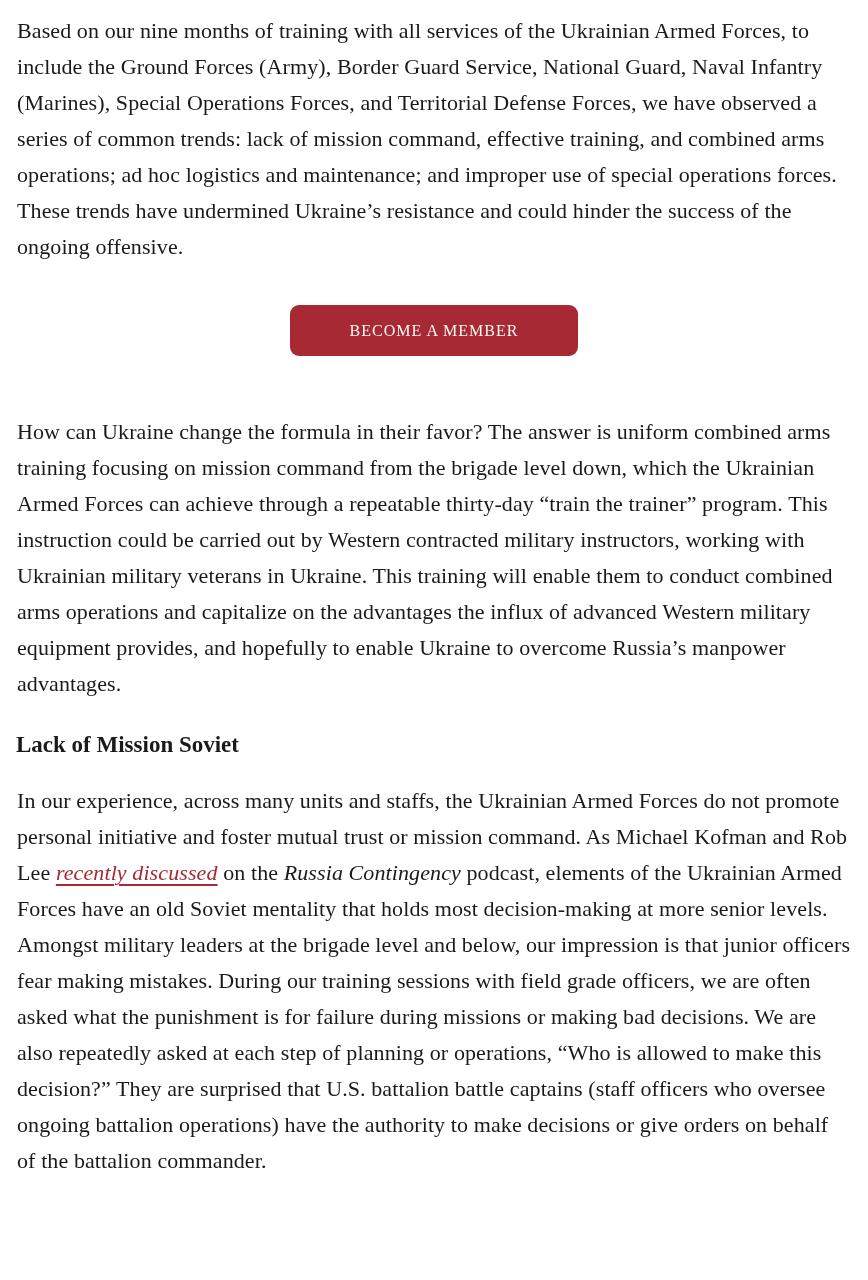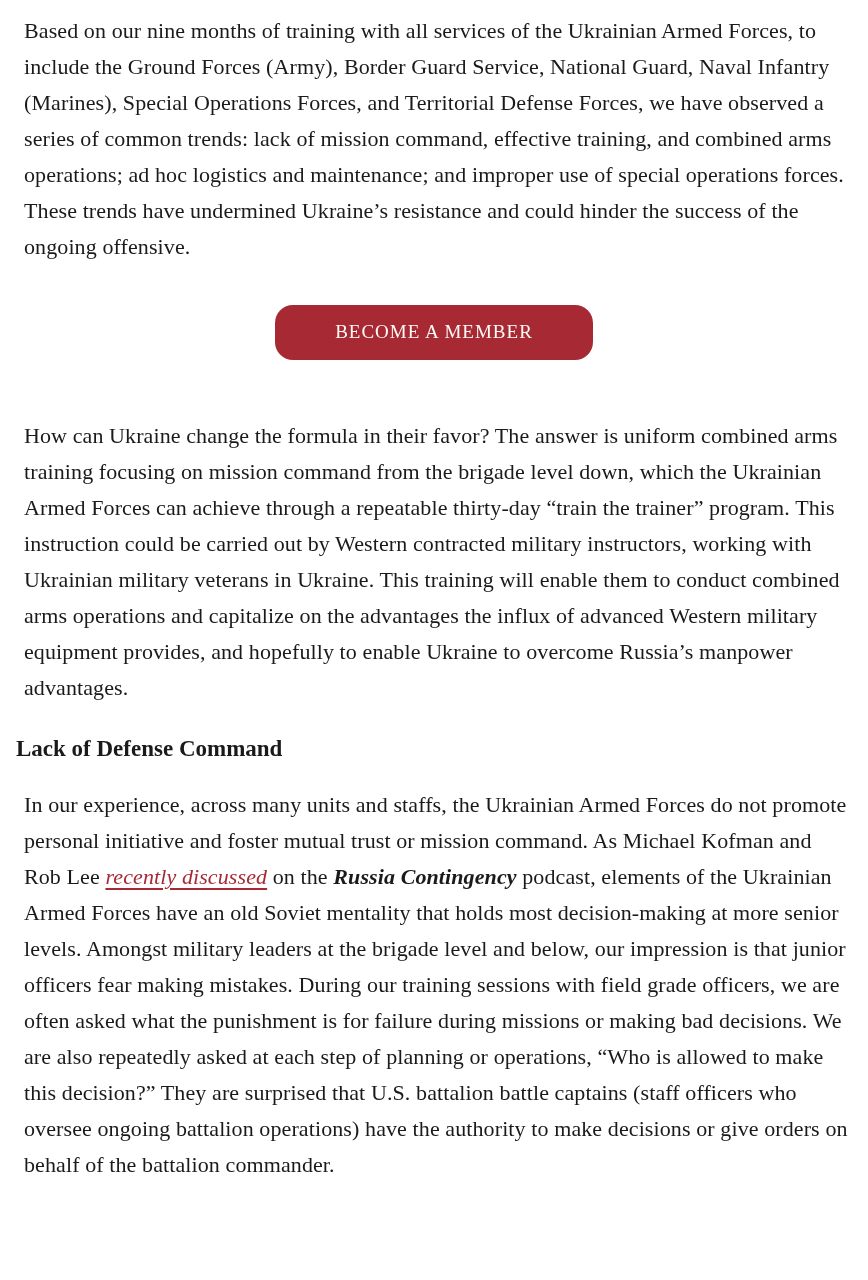--- a/index.html
+++ b/index.html
@@ -15,72 +15,72 @@
     color: var(--body-text);
   }
   .page {
     width: 868px;
     padding: 13px 16px 20px 16px;
     background: var(--page-background);
   }
   .article-body p {
     font-size: 22px;
     line-height: 36px;
-    margin: 0 0 28px 8px;
+    margin: 0 0 28px 1px;
     color: var(--body-text);
     letter-spacing: 0.1px;
   }
   .button-row {
     text-align: center;
     margin: 40px 0 58px 0;
   }
   .member-button {
     display: inline-block;
     background: var(--accent-red);
     color: var(--button-text);
     font-family: "Liberation Serif", "DejaVu Serif", serif;
-    font-size: 19px;
+    font-size: 16px;
     letter-spacing: 1px;
     padding: 16px 60px;
     border: none;
-    border-radius: 18px;
+    border-radius: 9px;
     cursor: pointer;
     line-height: 1.2;
   }
   h2.section-heading {
     font-size: 23px;
     line-height: 30px;
     font-weight: bold;
     margin: 0 0 23px 0;
     color: var(--body-text);
   }
   a.inline-link {
     color: var(--accent-red);
     text-decoration: underline;
     text-decoration-thickness: 1.5px;
     text-underline-offset: 4px;
     cursor: pointer;
     font-style: italic;
   }
-  em.podcast-title { font-style: italic; font-weight: bold; }
+  em.podcast-title { font-style: italic; }
 </style>
 </head>
 <body>
 
 <div class="page">
   <div class="article-body">
 
     <p>Based on our nine months of training with all services of the Ukrainian Armed Forces, to include the Ground Forces (Army), Border Guard Service, National Guard, Naval Infantry (Marines), Special Operations Forces, and Territorial Defense Forces, we have observed a series of common trends: lack of mission command, effective training, and combined arms operations; ad hoc logistics and maintenance; and improper use of special operations forces. These trends have undermined Ukraine’s resistance and could hinder the success of the ongoing offensive.</p>
 
     <div class="button-row">
       <button class="member-button">BECOME A MEMBER</button>
     </div>
 
     <p>How can Ukraine change the formula in their favor? The answer is uniform combined arms training focusing on mission command from the brigade level down, which the Ukrainian Armed Forces can achieve through a repeatable thirty-day “train the trainer” program. This instruction could be carried out by Western contracted military instructors, working with Ukrainian military veterans in Ukraine. This training will enable them to conduct combined arms operations and capitalize on the advantages the influx of advanced Western military equipment provides, and hopefully to enable Ukraine to overcome Russia’s manpower advantages.</p>
 
-    <h2 class="section-heading">Lack of Defense Command</h2>
+    <h2 class="section-heading">Lack of Mission Soviet</h2>
 
     <p>
       <span>In our experience, across many units and staffs, the Ukrainian Armed Forces do not promote personal initiative and foster mutual trust or mission command. As Michael Kofman and Rob Lee </span><a class="inline-link">recently discussed</a><span> on the </span><em class="podcast-title">Russia Contingency</em><span> podcast, elements of the Ukrainian Armed Forces have an old Soviet mentality that holds most decision-making at more senior levels. Amongst military leaders at the brigade level and below, our impression is that junior officers fear making mistakes. During our training sessions with field grade officers, we are often asked what the punishment is for failure during missions or making bad decisions. We are also repeatedly asked at each step of planning or operations, “Who is allowed to make this decision?” They are surprised that U.S. battalion battle captains (staff officers who oversee ongoing battalion operations) have the authority to make decisions or give orders on behalf of the battalion commander.</span>
     </p>
 
   </div>
 </div>
 
 </body></html>

